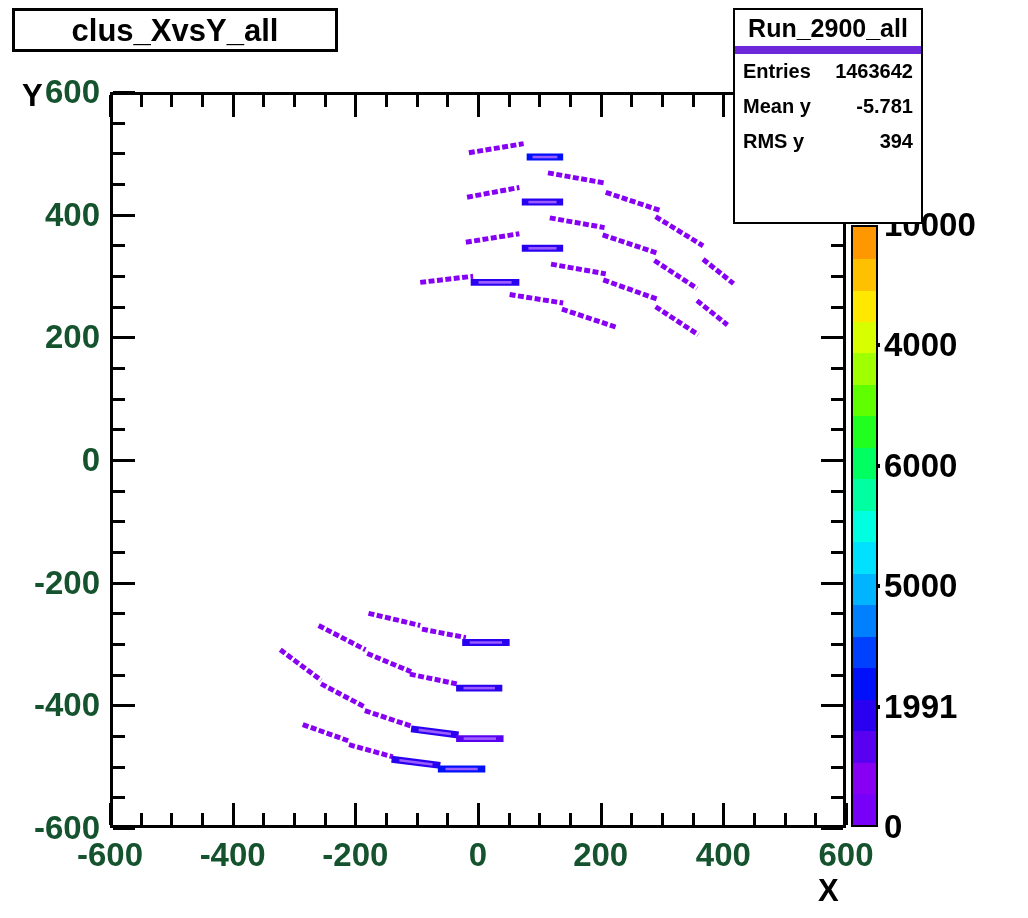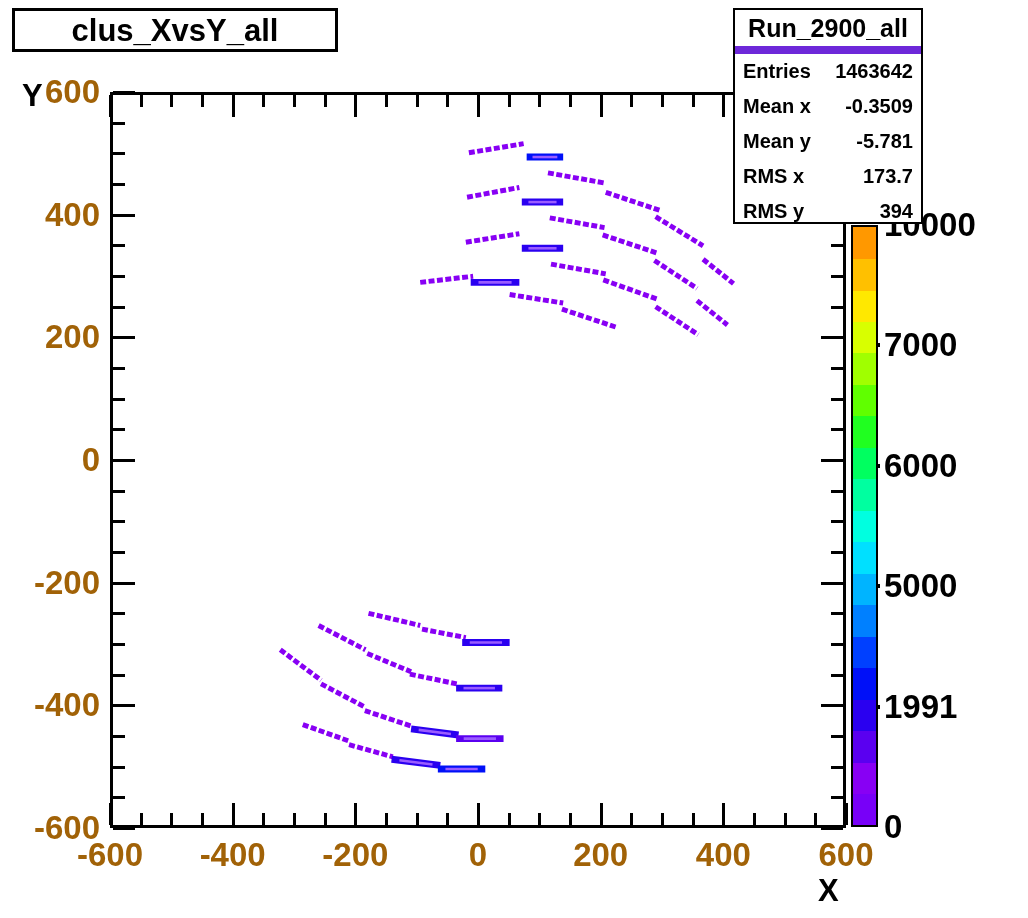--- a/index.html
+++ b/index.html
@@ -73,21 +73,21 @@
     background: #000;
   }
   .tick-x { width: 3px; }
   .tick-y { height: 3px; }
 
   
   .axlabel {
     position: absolute;
     font-size: 33px;
     font-weight: bold;
-    color: #a16207;
+    color: #14532d;
     white-space: nowrap;
     z-index: 22;
   }
   .axlabel-x { transform: translateX(-50%); }
   .axlabel-y { transform: translateY(-50%); text-align: right; }
 
   #xtitle {
     position: absolute;
     font-size: 31px;
     font-weight: bold;
@@ -360,30 +360,22 @@
   <div id="ytitle" style="left:22px; top:78px;">Y</div>
 
   <div id="stats-box">
     <div id="stats-header">Run_2900_all</div>
     <div id="stats-rows">
         <div class="stats-row">
           <span class="stats-key">Entries</span>
           <span class="stats-val">1463642</span>
         </div>
         <div class="stats-row">
-          <span class="stats-key">Mean x</span>
-          <span class="stats-val">-0.3509</span>
-        </div>
-        <div class="stats-row">
           <span class="stats-key">Mean y</span>
           <span class="stats-val">-5.781</span>
-        </div>
-        <div class="stats-row">
-          <span class="stats-key">RMS x</span>
-          <span class="stats-val">173.7</span>
         </div>
         <div class="stats-row">
           <span class="stats-key">RMS y</span>
           <span class="stats-val">394</span>
         </div>
       </div>
   </div>
 
   <div id="palette">
       <div class="pal-band" style="top: 566.526px; height: 32.0737px; background: rgb(120, 0, 248);"></div>
@@ -408,17 +400,17 @@
     </div>
   <div class="tick-layer" id="palette-layer">
       <div class="pal-label" style="left: 884px; top: 827px;">0</div>
       <div class="pal-tick" style="left: 860px; top: 704.6px;"></div>
       <div class="pal-label" style="left: 884px; top: 706.6px;">1991</div>
       <div class="pal-tick" style="left: 860px; top: 584.2px;"></div>
       <div class="pal-label" style="left: 884px; top: 586.2px;">5000</div>
       <div class="pal-tick" style="left: 860px; top: 463.8px;"></div>
       <div class="pal-label" style="left: 884px; top: 465.8px;">6000</div>
       <div class="pal-tick" style="left: 860px; top: 343.4px;"></div>
-      <div class="pal-label" style="left: 884px; top: 345.4px;">7000</div>
+      <div class="pal-label" style="left: 884px; top: 345.4px;">4000</div>
       <div class="pal-label" style="left: 884px; top: 225px;">10000</div>
     </div>
 
 </div>
 
 </body></html>

